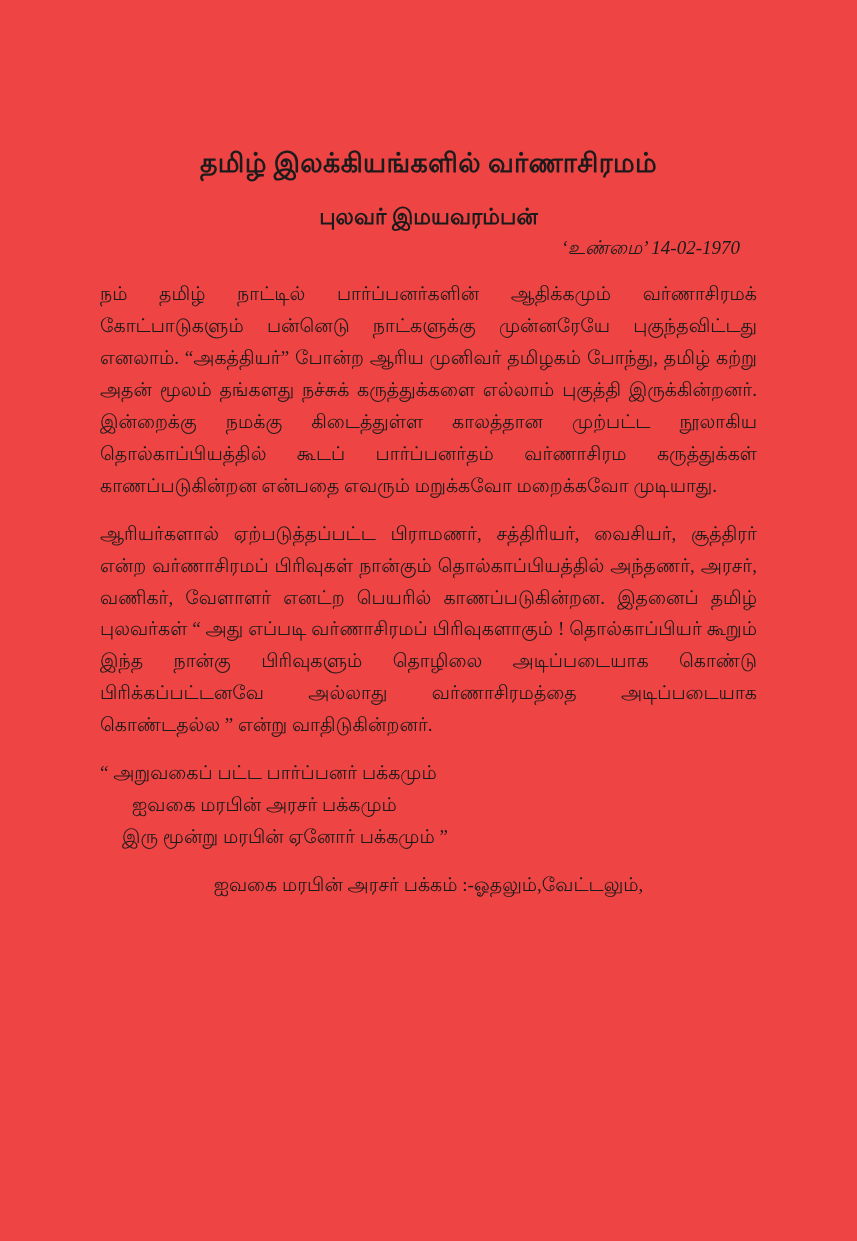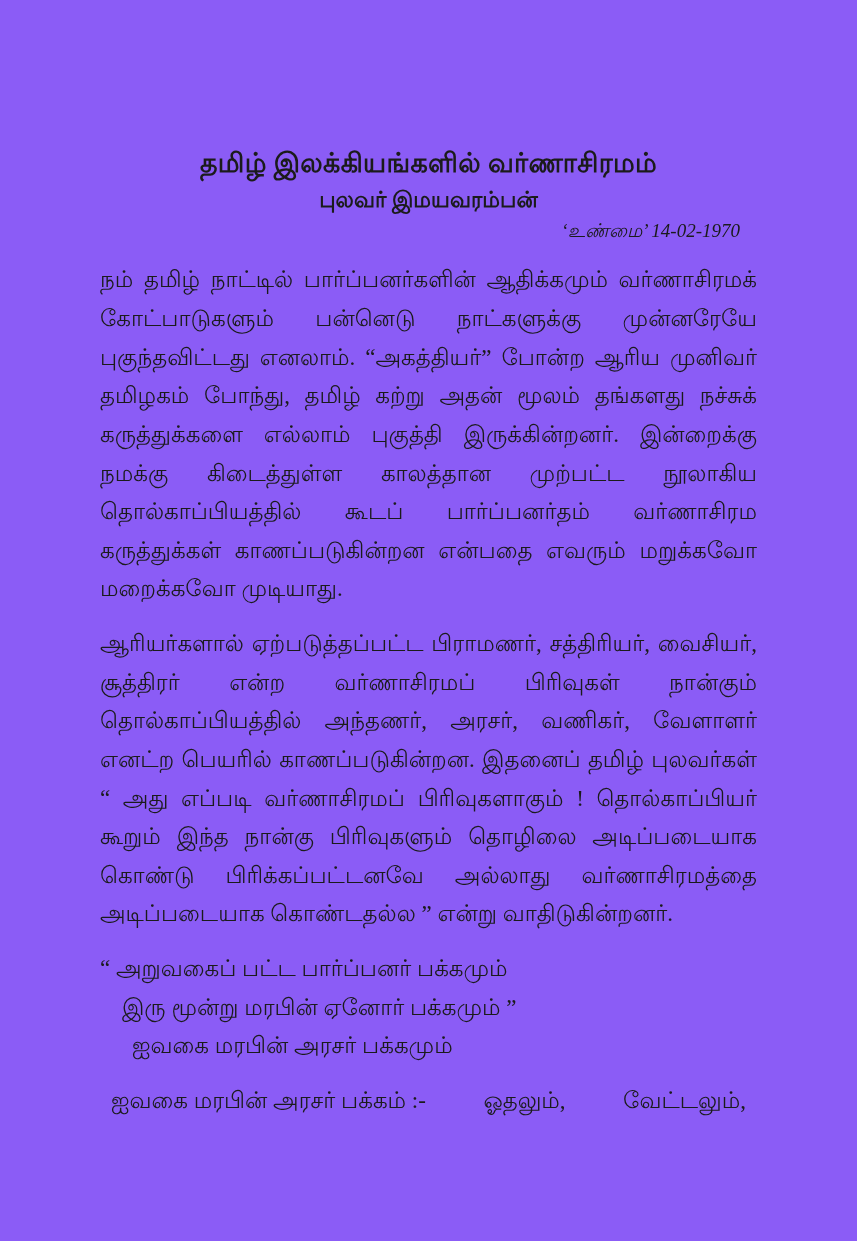--- a/index.html
+++ b/index.html
@@ -5,53 +5,53 @@
   html, body {
     margin: 0;
     padding: 0;
     background: #e8e8e8;
   }
   .page {
     position: relative;
     width: 857px;
     height: 1241px;
     margin: 0 auto;
-    background: #8b5cf6;
+    background: #ef4444;
     color: #1b1b1b;
     font-family: "Liberation Serif", "DejaVu Serif", serif;
     overflow: hidden;
     box-sizing: border-box;
   }
   .doc-header {
     padding-top: 146px;
     text-align: center;
   }
   .doc-title {
     margin: 0;
     font-size: 27px;
     font-weight: 700;
     letter-spacing: 0.3px;
     line-height: 1.3;
   }
   .doc-author {
-    margin: 5px 0 0 0;
+    margin: 22px 0 0 0;
     font-size: 22px;
     font-weight: 700;
     line-height: 1.3;
   }
   .source-line {
     padding: 4px 117px 0 5px;
     text-align: right;
     font-size: 19px;
     font-style: italic;
     line-height: 1.3;
   }
   .doc-body {
     padding: 18px 100px 0 100px;
-    font-size: 23px;
+    font-size: 19px;
     line-height: 1.68;
     text-align: justify;
   }
   .doc-body p {
     margin: 0 0 16px 0;
   }
   .doc-body p.no-gap {
     margin-bottom: 0;
   }
   .italic {
@@ -60,23 +60,23 @@
     margin: 8px 0 16px 0;
     text-align: left;
   }
   .verse-line { white-space: nowrap; }
   .verse-line.v1 { padding-left: 0; }
   .verse-line.v2 { padding-left: 32px; }
   .verse-line.v3 { padding-left: 22px; }
   .verse-cite  { padding-left: 122px; }
   .spread-line {
     display: flex;
-    justify-content: space-between;
+    justify-content: center;
     align-items: baseline;
-    margin: 11px;
+    margin: 0;
   }
 </style>
 </head>
 <body>
 
 <div class="page">
 
   <header class="doc-header">
     <h1 class="doc-title">தமிழ் இலக்கியங்களில் வர்ணாசிரமம்</h1>
     <h2 class="doc-author">புலவர் இமயவரம்பன்</h2>
@@ -89,22 +89,22 @@
       <span>நம் தமிழ் நாட்டில் பார்ப்பனர்களின் ஆதிக்கமும் வர்ணாசிரமக் கோட்பாடுகளும் பன்னெடு நாட்களுக்கு முன்னரேயே புகுந்தவிட்டது எனலாம். “அகத்தியர்” போன்ற ஆரிய முனிவர் தமிழகம் போந்து, தமிழ் கற்று அதன் மூலம் தங்களது நச்சுக் கருத்துக்களை எல்லாம் புகுத்தி இருக்கின்றனர். இன்றைக்கு நமக்கு கிடைத்துள்ள காலத்தான முற்பட்ட நூலாகிய தொல்காப்பியத்தில் கூடப் பார்ப்பனர்தம் வர்ணாசிரம கருத்துக்கள் காணப்படுகின்றன என்பதை எவரும் மறுக்கவோ மறைக்கவோ முடியாது.</span>
     </p>
 
     <p>
       <span>ஆரியர்களால் ஏற்படுத்தப்பட்ட பிராமணர், சத்திரியர், வைசியர், சூத்திரர் என்ற வர்ணாசிரமப் பிரிவுகள் நான்கும் தொல்காப்பியத்தில் அந்தணர், அரசர், வணிகர், வேளாளர் எனட்ற பெயரில் காணப்படுகின்றன. இதனைப் தமிழ் புலவர்கள் </span><span class="italic">“ அது எப்படி வர்ணாசிரமப் பிரிவுகளாகும் ! தொல்காப்பியர் கூறும் இந்த நான்கு பிரிவுகளும் தொழிலை அடிப்படையாக கொண்டு பிரிக்கப்பட்டனவே அல்லாது வர்ணாசிரமத்தை அடிப்படையாக கொண்டதல்ல ”</span><span> என்று வாதிடுகின்றனர்.</span>
     </p>
 
 
     <div class="verse">
       <div class="verse-line v1 italic">“ அறுவகைப் பட்ட பார்ப்பனர் பக்கமும்</div>
+      <div class="verse-line v2 italic">ஐவகை மரபின் அரசர் பக்கமும்</div>
       <div class="verse-line v3 italic">இரு மூன்று மரபின் ஏனோர் பக்கமும் ”</div>
-      <div class="verse-line v2 italic">ஐவகை மரபின் அரசர் பக்கமும்</div>
     </div>
 
 
 
     <div class="spread-line">
       <span class="italic">ஐவகை மரபின் அரசர் பக்கம் :-</span>
       <span>ஓதலும்,</span>
       <span>வேட்டலும்,</span>
     </div>
 

